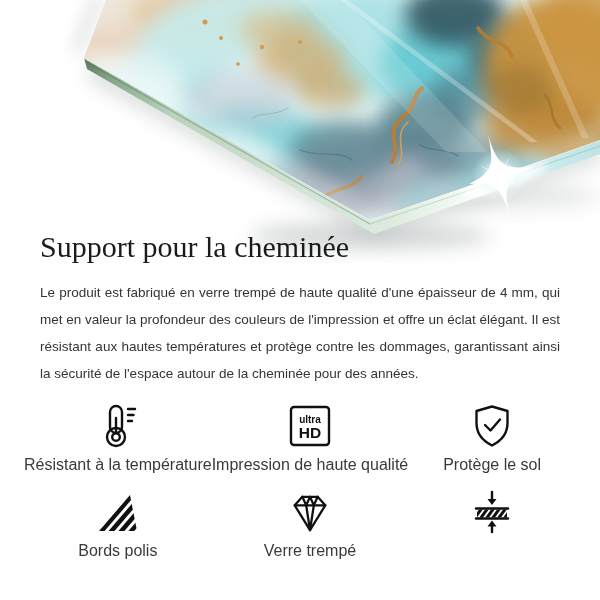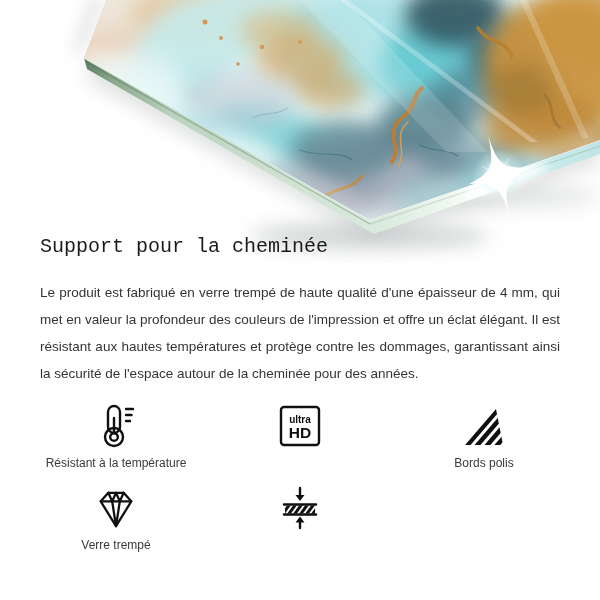--- a/index.html
+++ b/index.html
@@ -1,29 +1,29 @@
 <!DOCTYPE html>
 <html><head>
 <meta charset="utf-8">
 <style>
   html,body{margin:0;padding:0;background:#ffffff;}
   .page{position:relative;width:600px;height:600px;background:#ffffff;overflow:hidden;
         font-family:"Liberation Sans",sans-serif;color:#2f2f2f;}
   .hero{position:absolute;top:0;left:0;width:600px;height:234px;}
   .hero svg{display:block;overflow:visible;}
   .content{position:absolute;left:40px;width:520px;top:228px;}
-  h1{font-family:Liberation Mono, monospace;font-weight:400;
-     font-size:20px;line-height:37px;color:#1b1b1b;margin:0;}
+  h1{font-family:Liberation Serif, serif;font-weight:400;
+     font-size:30px;line-height:37px;color:#1b1b1b;margin:0;}
   h1 span{display:block;}
   .desc{margin-top:14px;font-size:13.5px;line-height:27px;color:#343434;text-align:justify;}
   .features{position:absolute;left:24px;width:552px;top:402px;
             display:grid;grid-template-columns:1fr 1fr 1fr;row-gap:14px;}
   .feature{display:flex;flex-direction:column;align-items:center;}
   .feature .icon{height:46px;display:flex;align-items:flex-end;justify-content:flex-start;}
-  .feature .label{margin-top:8px;font-size:12px;color:#3a3a3a;white-space:nowrap;}
+  .feature .label{margin-top:8px;font-size:16px;color:#3a3a3a;white-space:nowrap;}
   .ic{stroke:#101010;fill:none;stroke-width:2.4;stroke-linecap:round;stroke-linejoin:round;}
   .ic-fill{fill:#101010;stroke:none;}
   .ic-txt{fill:#101010;font-family:"Liberation Sans",sans-serif;text-anchor:middle;}
 </style>
 </head>
 <body>
 
 <div class="page">
 
   <div class="hero">
@@ -167,22 +167,32 @@
     </div>
 
     <div class="feature">
       <div class="icon">
         <svg width="44" height="44" viewBox="0 0 44 44">
           <rect class="ic" x="3" y="3" width="38" height="38" rx="3" stroke-width="2.8" fill="#fff"></rect>
           <text class="ic-txt" x="22" y="18.5" font-size="10" font-weight="700">ultra</text>
           <text class="ic-txt" x="22" y="34" font-size="15.5" font-weight="800">HD</text>
         </svg>
       </div>
-    </div>
-
+      <div class="label">Impression de haute qualité</div>
+    </div>
+
+    <div class="feature">
+      <div class="icon">
+        <svg width="40" height="44" viewBox="0 0 40 44">
+          <path class="ic" stroke-width="2.5" d="M20,2.5 L35.5,7 L35.5,19 C35.5,29.5 29,37 20,41.5 C11,37 4.5,29.5 4.5,19 L4.5,7 Z"></path>
+          <path class="ic" stroke-width="2.6" d="M13,21 L18.5,26.5 L28,15.5"></path>
+        </svg>
+      </div>
+      <div class="label">Protège le sol</div>
+    </div>
 
     <div class="feature">
       <div class="icon">
         <svg width="44" height="44" viewBox="0 0 44 44">
           <defs>
               <clipPath id="triClip">
                 <path d="M3,41 L34,5 L41,41 Z"></path>
               </clipPath>
             </defs>
           <g clip-path="url(#triClip)" stroke="#101010" stroke-width="4.5">

